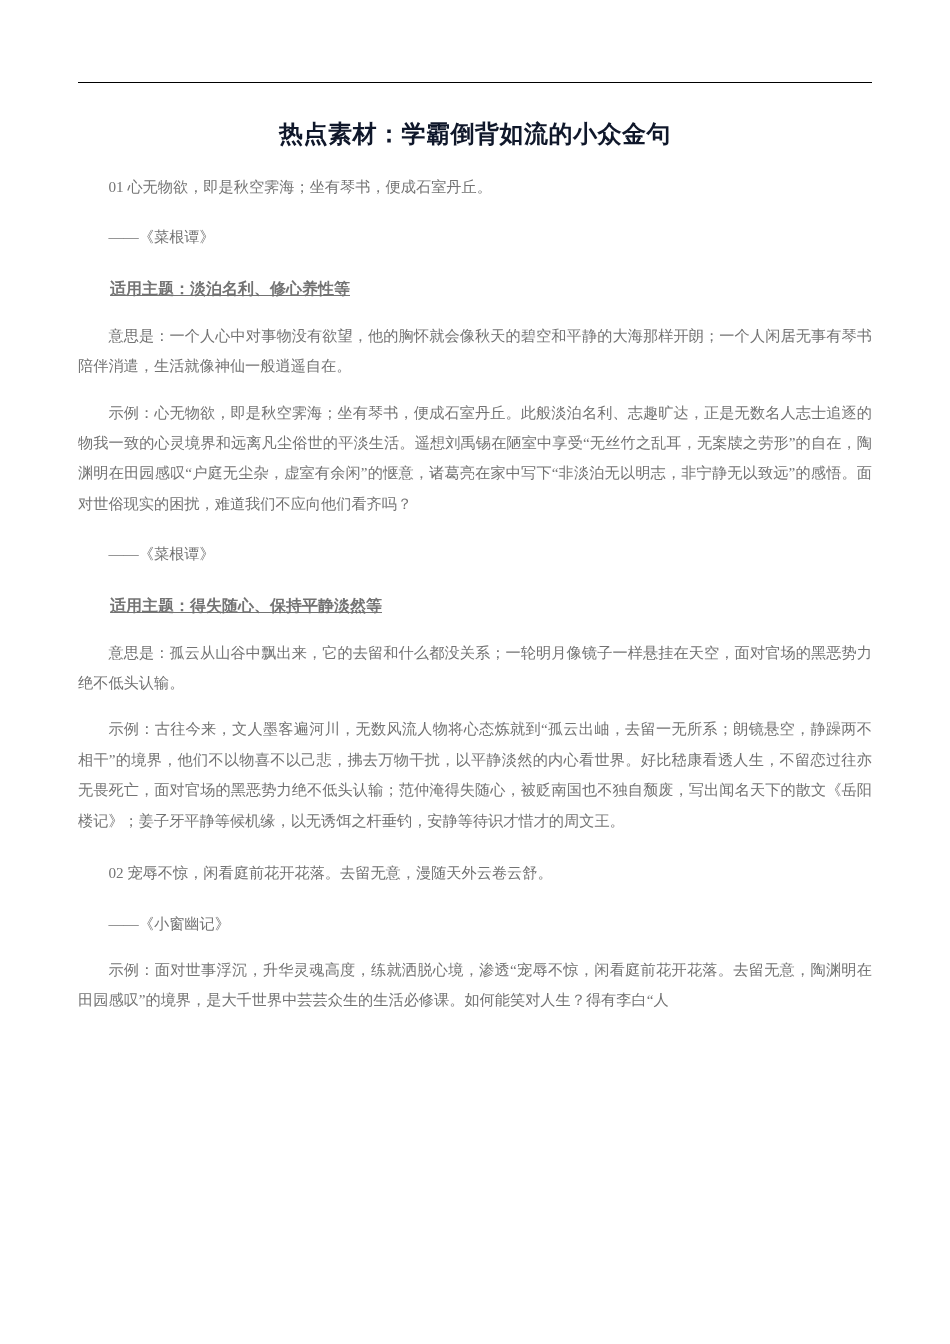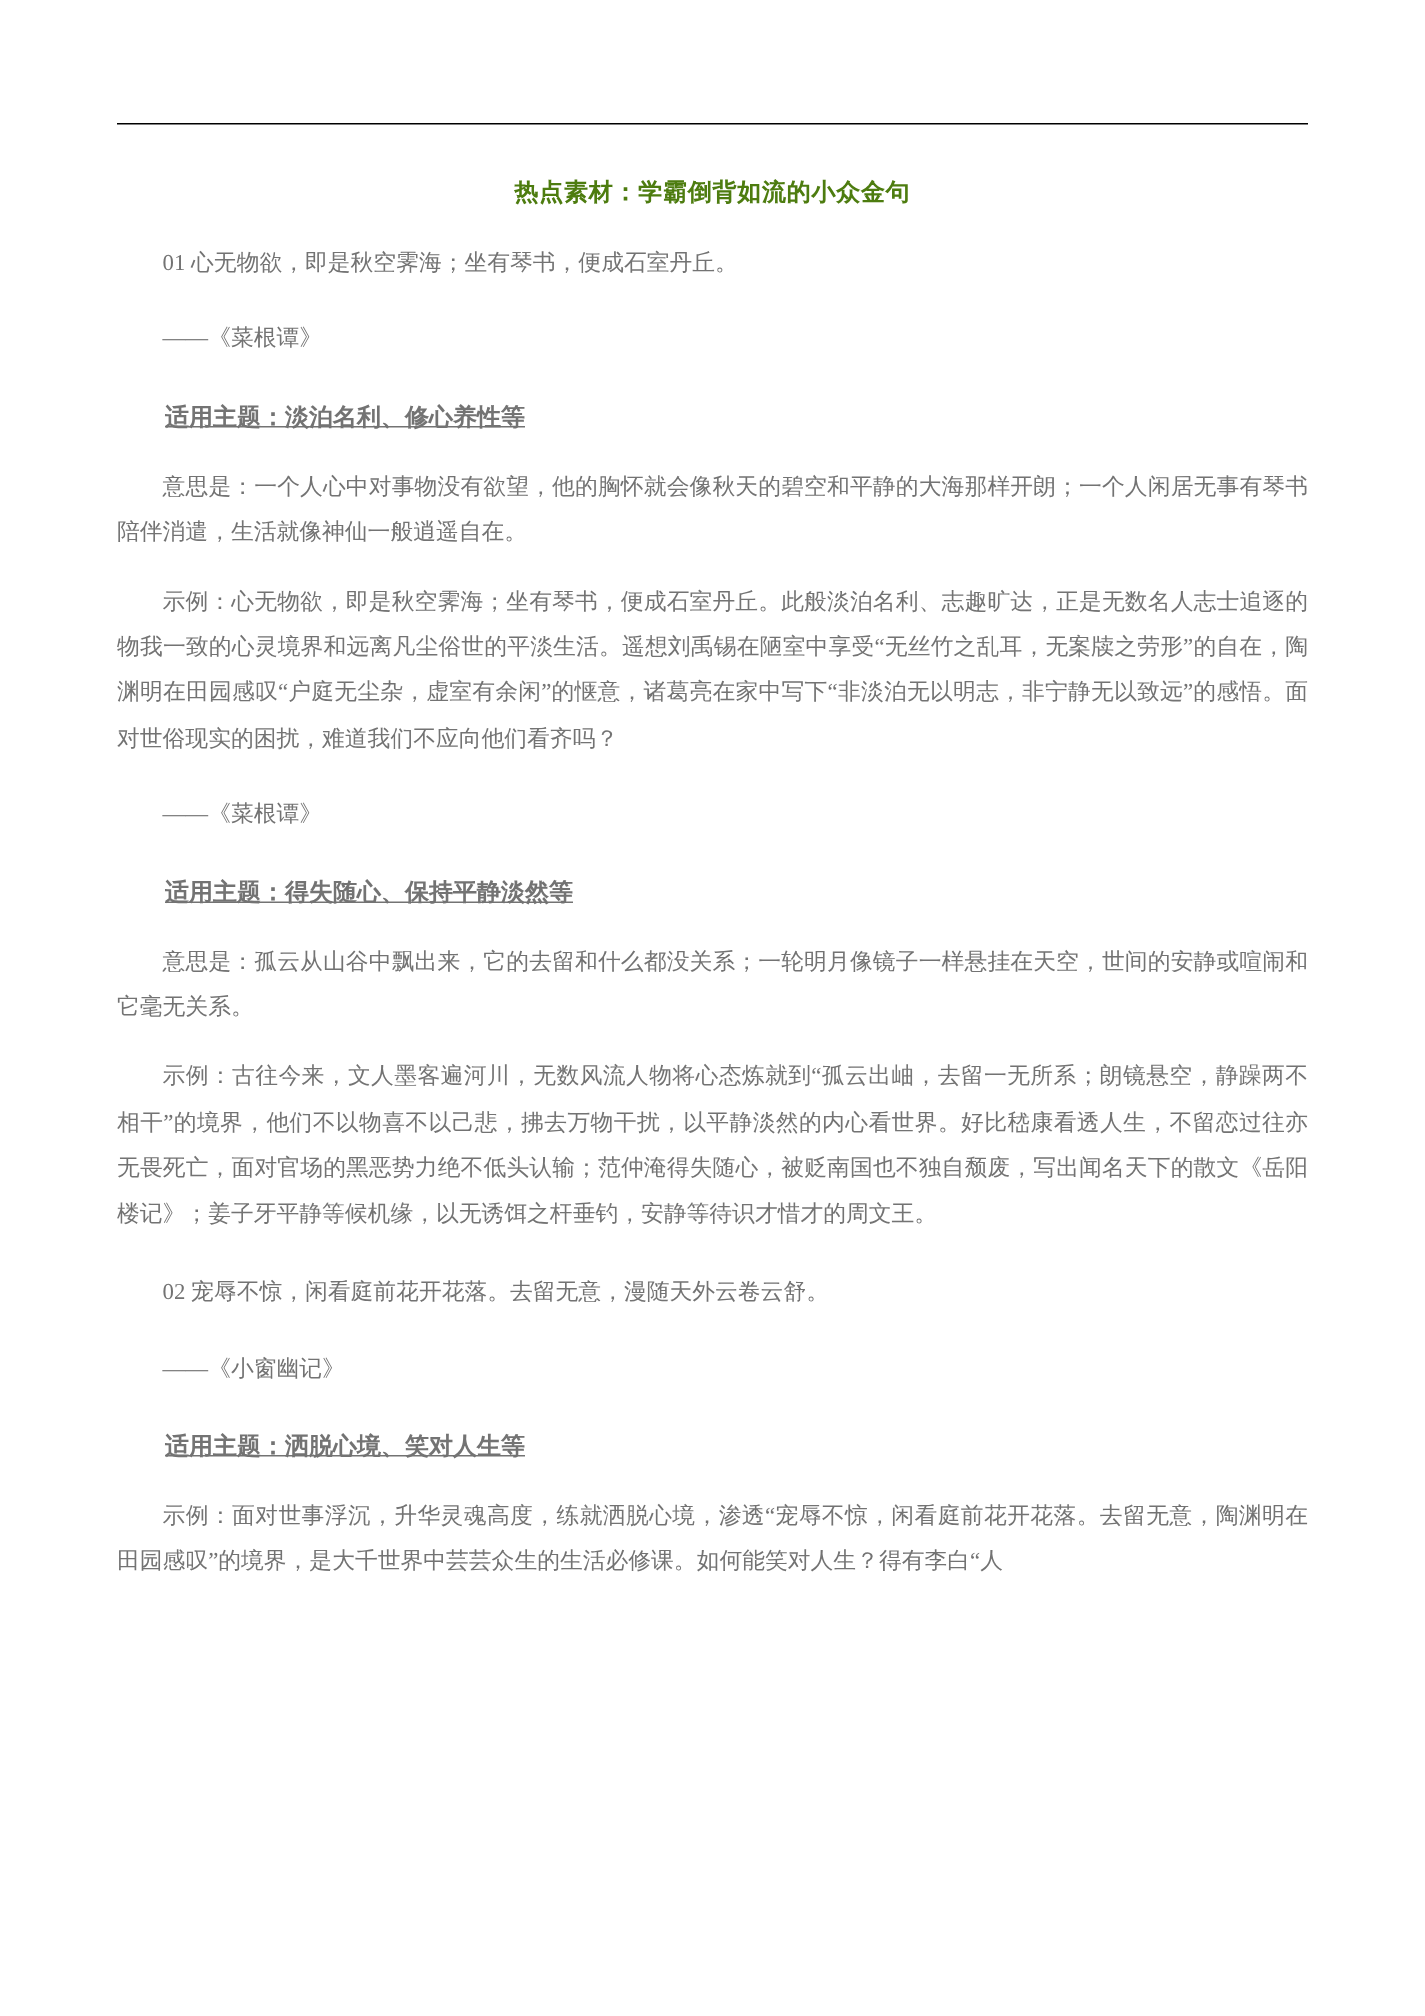--- a/index.html
+++ b/index.html
@@ -29,24 +29,24 @@
   .top-rule {
     margin-top: 82px;
     border: 0;
     border-top: 1.6px solid #000;
     width: 100%;
   }
   .doc-title {
     text-align: center;
     font-family: "DejaVu Sans", sans-serif;
     font-weight: bold;
-    font-size: 16px;
+    font-size: 24px;
     letter-spacing: 0.5px;
     margin: 35px 0 0 0;
-    color: #4d7c0f;
+    color: #0f172a;
   }
   p {
     margin: 0;
     font-size: 15.2px;
     line-height: 2.0;
     text-align: justify;
     color: #737373;
   }
   .para {
     margin-top: 22px;
@@ -83,22 +83,21 @@
     <h1 class="doc-title">热点素材：学霸倒背如流的小众金句</h1>
 
     <p class="para indent q">01 心无物欲，即是秋空霁海；坐有琴书，便成石室丹丘。</p>
     <p class="source indent">——《菜根谭》</p>
     <p class="theme indent">适用主题：淡泊名利、修心养性等</p>
     <p class="body-block indent">意思是：一个人心中对事物没有欲望，他的胸怀就会像秋天的碧空和平静的大海那样开朗；一个人闲居无事有琴书陪伴消遣，生活就像神仙一般逍遥自在。</p>
     <p class="body-block indent">示例：心无物欲，即是秋空霁海；坐有琴书，便成石室丹丘。此般淡泊名利、志趣旷达，正是无数名人志士追逐的物我一致的心灵境界和远离凡尘俗世的平淡生活。遥想刘禹锡在陋室中享受“无丝竹之乱耳，无案牍之劳形”的自在，陶渊明在田园感叹“户庭无尘杂，虚室有余闲”的惬意，诸葛亮在家中写下“非淡泊无以明志，非宁静无以致远”的感悟。面对世俗现实的困扰，难道我们不应向他们看齐吗？</p>
 
     <p class="source indent">——《菜根谭》</p>
     <p class="theme indent">适用主题：得失随心、保持平静淡然等</p>
-    <p class="body-block indent">意思是：孤云从山谷中飘出来，它的去留和什么都没关系；一轮明月像镜子一样悬挂在天空，世间的安静或喧闹和它毫无关系。</p>
+    <p class="body-block indent">意思是：孤云从山谷中飘出来，它的去留和什么都没关系；一轮明月像镜子一样悬挂在天空，面对官场的黑恶势力绝不低头认输。</p>
     <p class="body-block indent">示例：古往今来，文人墨客遍河川，无数风流人物将心态炼就到“孤云出岫，去留一无所系；朗镜悬空，静躁两不相干”的境界，他们不以物喜不以己悲，拂去万物干扰，以平静淡然的内心看世界。好比嵇康看透人生，不留恋过往亦无畏死亡，面对官场的黑恶势力绝不低头认输；范仲淹得失随心，被贬南国也不独自颓废，写出闻名天下的散文《岳阳楼记》；姜子牙平静等候机缘，以无诱饵之杆垂钓，安静等待识才惜才的周文王。</p>
 
     <p class="para indent q">02 宠辱不惊，闲看庭前花开花落。去留无意，漫随天外云卷云舒。</p>
     <p class="source indent">——《小窗幽记》</p>
-    <p class="theme indent">适用主题：洒脱心境、笑对人生等</p>
     <p class="body-block indent">示例：面对世事浮沉，升华灵魂高度，练就洒脱心境，渗透“宠辱不惊，闲看庭前花开花落。去留无意，陶渊明在田园感叹”的境界，是大千世界中芸芸众生的生活必修课。如何能笑对人生？得有李白“人</p>
 
   </div>
 </div>
 
 </body></html>

